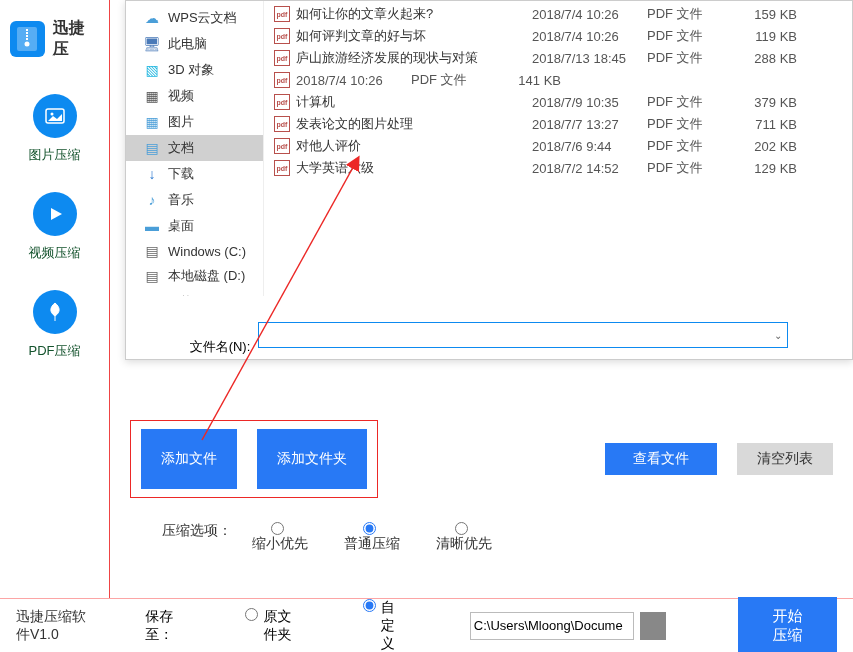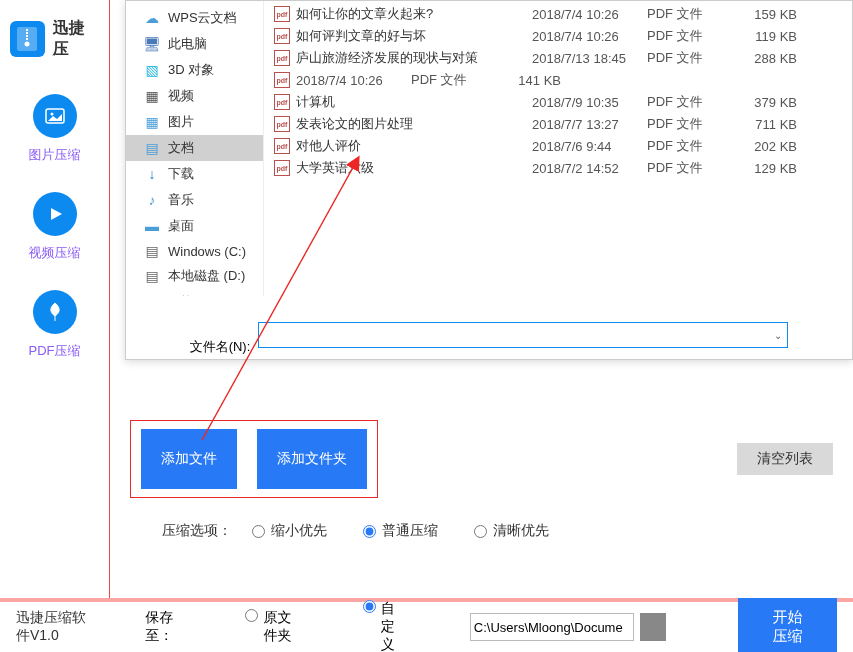--- a/index.html
+++ b/index.html
@@ -7,21 +7,21 @@
     
     .sidebar {
       position: absolute; left: 0; top: 0; width: 110px; height: 600px;
       background: #fff; border-right: 1px solid #ef4444; padding-top: 10px;
     }
     .logo-area { display: flex; align-items: center; padding: 8px 10px 20px; }
     .logo-icon { width: 36px; height: 36px; background: #0d8af0; border-radius: 6px; display: flex; align-items: center; justify-content: center; margin-right: 8px; }
     .logo-text { font-size: 16px; font-weight: bold; color: #333; }
     .side-item { display: flex; flex-direction: column; align-items: center; padding: 14px 0; cursor: pointer; }
     .side-circle { width: 44px; height: 44px; border-radius: 50%; background: #0d8af0; display: flex; align-items: center; justify-content: center; margin-bottom: 8px; }
-    .side-label { font-size: 13px; color: #8b5cf6; }
+    .side-label { font-size: 13px; color: #14532d; }
     
     .dialog {
       position: absolute; left: 125px; top: 0; width: 728px; height: 360px;
       background: #fff; border: 1px solid #ccc; box-shadow: 0 2px 8px rgba(0,0,0,0.15);
     }
     .dialog-body { display: flex; height: 295px; }
     .tree {
       width: 138px; border-right: 1px solid #eee; overflow-y: auto; padding-top: 4px;
     }
     .tree-item { display: flex; align-items: center; padding: 4px 8px 4px 18px; font-size: 13px; color: #333; cursor: pointer; }
@@ -47,26 +47,26 @@
       background: #fff; padding: 40px 20px 0;
     }
     .button-row { display: flex; align-items: center; }
     .red-box { border: 1px solid #ec2826; padding: 8px 10px; display: flex; gap: 20px; }
     .btn-blue { background: #2879f5; color: #fff; border: none; padding: 21px 20px; font-size: 14px; cursor: pointer; }
     .btn-gray { background: #d9d9d9; color: #333; border: none; padding: 7px 20px; font-size: 14px; cursor: pointer; }
     .spacer { flex: 1; }
     
     .options-row { display: flex; margin-top: 24px; font-size: 14px; color: #333; padding-left: 32px; }
     .options-label { margin-right: 20px; }
-    .radio-group { display: flex; align-items: center; margin-right: 36px; cursor: pointer; }
+    .radio-group { display: flex; align-items: center; margin-right: 36px; cursor: pointer; flex-direction: column; }
     .radio-group input { margin-right: 6px; accent-color: #2879f5; }
     
     .bottom-bar {
       position: absolute; left: 0; bottom: 0; width: 853px; height: 54px;
-      border-top: 4px solid #fca5a5; background: #fff; display: flex; align-items: center;
+      border-top: 1px solid #fca5a5; background: #fff; display: flex; align-items: center;
       padding: 0 16px; font-size: 14px; gap: 48px;
     }
     .version { color: #333; }
     .save-label { margin-left: auto; margin-right: 12px; }
     .save-radio { display: flex; align-items: flex-start; margin-right: 16px; cursor: pointer; }
     .save-radio input { margin-right: 5px; accent-color: #2879f5; }
     .path-input-wrap { display: flex; align-items: center; }
     .path-input { width: 164px; height: 28px; border: 1px solid #bbb; padding: 0 3px; font-size: 13px; }
     .folder-btn { width: 26px; height: 28px; background: #888; margin-left: 6px; cursor: pointer; }
     .start-btn { background: #2879f5; color: #fff; border: none; padding: 10px 28px; font-size: 15px; margin-left: 24px; cursor: pointer; }
@@ -243,20 +243,21 @@
   <line x1="12" y1="290" x2="166" y2="12" stroke="#ec2826" stroke-width="1.5" marker-end="url(#ah)"></line>
 </svg>
 
 <div class="middle-area">
   <div class="button-row">
     <div class="red-box">
       <button class="btn-blue">添加文件</button>
       <button class="btn-blue">添加文件夹</button>
     </div>
     <div class="spacer"></div>
+    <button class="btn-blue" style="padding:7px 28px">查看文件</button>
     <button class="btn-gray" style="margin-left:20px">清空列表</button>
   </div>
   <div class="options-row">
     <span class="options-label">压缩选项：</span>
     <label class="radio-group">
         <input type="radio" name="opt" style="">
         <span>缩小优先</span>
       </label>
     <label class="radio-group">
         <input type="radio" name="opt" checked="" style="">

